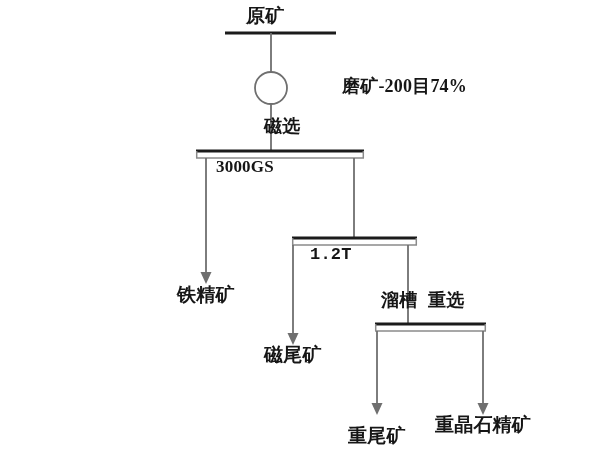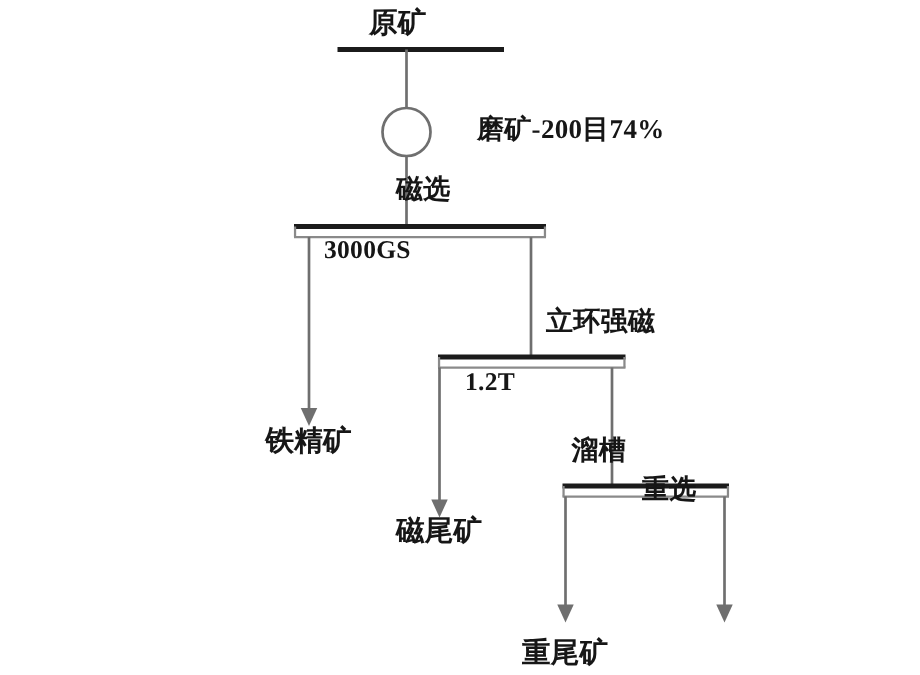--- a/index.html
+++ b/index.html
@@ -78,20 +78,21 @@
     font-weight: 700;
   }
   .lbl-op-param {
     font-size: 17px;
     font-weight: 700;
     margin-top: 40px;
   }
   .lbl-note {
     font-size: 18px;
     font-weight: 700;
+    margin-left: 24px;
   }
 </style>
 </head>
 <body>
 
 <div id="flowsheet-root">
 
   <svg class="flow-canvas" viewBox="0 0 613 450">
 
     <g>
@@ -157,26 +158,26 @@
 
   </svg>
 
   <div class="lbl lbl-node" style="left:246px; top:6px;">原矿</div>
 
   <div class="lbl lbl-note" style="left:318px; top:77px;">磨矿-200目74%</div>
 
   <div class="lbl lbl-op-param" style="left:216px; top:118px;">3000GS</div>
   <div class="lbl lbl-op" style="left:264px; top:117px;">磁选</div>
 
-  <div class="lbl lbl-op-param" style="left:310px; top:206px;">1.2T</div>
-  <div class="lbl lbl-op" style="left:364px; top:205px;">立环强磁</div>
+  <div class="lbl lbl-op-param" style="left:310px; top:206px;font-family:Liberation Mono, monospace;">1.2T</div>
 
   <div class="lbl lbl-op" style="left:381px; top:291px;">溜槽</div>
-  <div class="lbl lbl-op" style="left:428px; top:291px;margin-top:26px;">重选</div>
+  <div class="lbl lbl-op" style="left:428px; top:291px;">重选</div>
 
   <div class="lbl lbl-node" style="left:177px; top:285px;">铁精矿</div>
 
   <div class="lbl lbl-node" style="left:264px; top:345px;">磁尾矿</div>
 
   <div class="lbl lbl-node" style="left:348px; top:426px;">重尾矿</div>
 
+  <div class="lbl lbl-node" style="left:435px; top:415px;">重晶石精矿</div>
 
 </div>
 
 </body></html>

